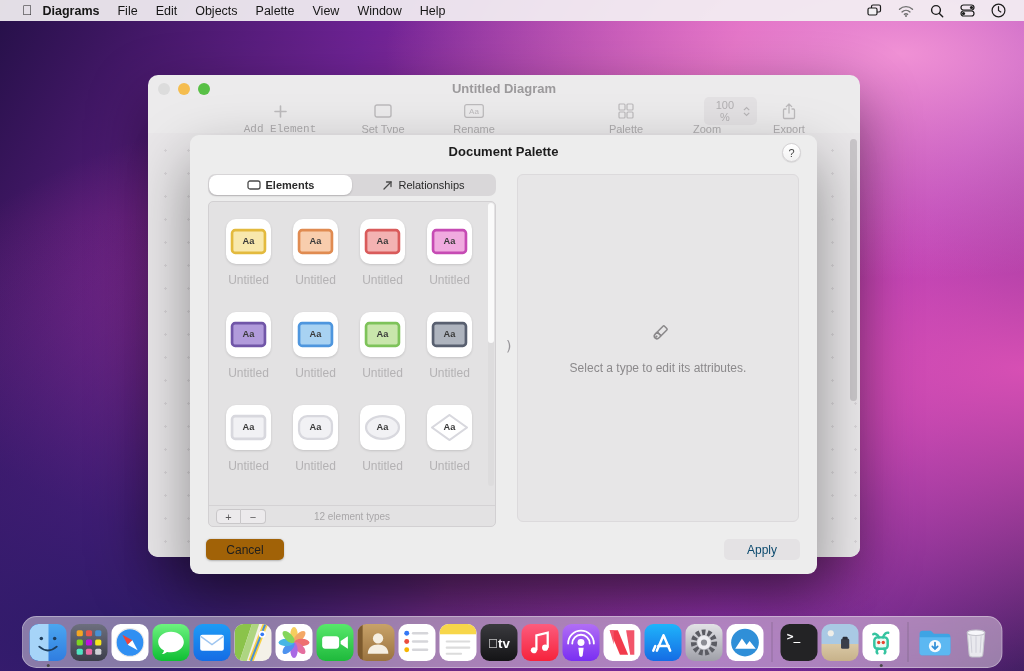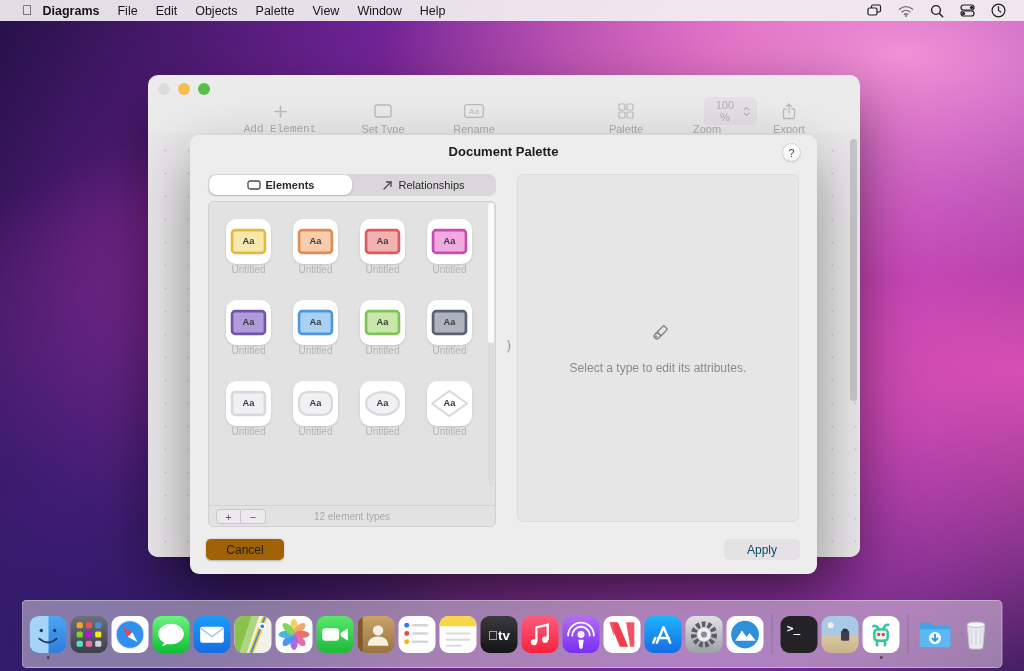--- a/index.html
+++ b/index.html
@@ -63,21 +63,21 @@
   .seg.selected { background:#ffffff; box-shadow:0 1px 2px rgba(0,0,0,.18); font-weight:bold; }
   .seg svg { display:block; }
 
   #list-box { position:absolute; left:18px; top:66px; width:288px; height:326px;
     background:#e3e2e3; border:1px solid #d2d0d2; border-radius:5px; overflow:hidden; }
   #swatch-grid { position:absolute; left:0; top:0; right:10px; display:grid;
     grid-template-columns:repeat(4,45px); gap:25px 22px; padding:17px 0 0 17px; }
   .cell { display:flex; flex-direction:column; align-items:center; }
   .card { width:45px; height:45px; background:#ffffff; border-radius:10px;
     box-shadow:0 1px 2.5px rgba(0,0,0,.14); display:flex; align-items:center; justify-content:center; }
-  .cell .clabel { margin-top:0; font-size:10px; color:#b4b2b4; }
+  .cell .clabel { margin-top:9px; font-size:12px; color:#b4b2b4; }
   #list-scroll { position:absolute; right:1px; top:1px; width:6px; height:283px;
     background:#dddcdd; border-radius:3px; }
   #list-thumb { position:absolute; right:1px; top:1px; width:6px; height:140px;
     background:#fafafa; border-radius:3px; }
   #list-footer { position:absolute; left:0; right:0; bottom:0; height:21px;
     border-top:1px solid #d4d2d4; }
   #pm-group { position:absolute; left:7px; top:3px; display:flex; }
   .pm-btn { width:25px; height:15px; border:1px solid #c9c7c9; background:#eceaec;
     font-size:11px; line-height:12px; color:#5a585a; display:flex; align-items:center; justify-content:center; }
   .pm-btn:first-child { border-radius:4px 0 0 4px; }
@@ -93,23 +93,23 @@
     display:flex; flex-direction:column; align-items:center; justify-content:center; gap:13px; }
   #empty-text { font-size:12px; color:#8b898b; }
 
   .dlg-btn { position:absolute; top:404px; height:21px; border-radius:5px; font-size:12px;
     display:flex; align-items:center; justify-content:center; }
   #cancel-btn { left:16px; width:78px; background:#a16207; color:#1f1f1f;
     box-shadow:0 .5px 2px rgba(0,0,0,.25); }
   #apply-btn { right:17px; width:76px; background:#e4e2e4; color:#0c4a6e; }
 
   
-  #dock { position:absolute; left:50%; transform:translateX(-50%); bottom:3px; height:68px;
+  #dock { position:absolute; left:50%; transform:translateX(-50%); bottom:3px; height:52px;
     background:rgba(244,240,244,.45); border:1px solid rgba(255,255,255,.35);
-    border-radius:5px; display:flex; align-items:center; padding:0 5px;
+    border-radius:15px; display:flex; align-items:center; padding:0 5px;
     backdrop-filter:blur(20px);margin-top:12px; }
   .dock-item { position:relative; width:41px; height:52px; display:flex;
     align-items:center; justify-content:center; }
   .dock-ico { width:37px; height:37px; border-radius:9px; overflow:hidden; position:relative; }
   .dock-ico svg { display:block; width:100%; height:100%; }
   .dock-sep { width:1px; height:40px; background:rgba(60,60,60,.25); margin:0 6px; }
   .run-dot { position:absolute; bottom:1px; left:50%; transform:translateX(-50%);
     width:3.5px; height:3.5px; border-radius:50%; background:#4a4a4a; }
 </style>
 </head>
@@ -174,20 +174,21 @@
     </span>
 </div>
 
 <div id="main-window">
   <div id="titlebar">
     <div class="lights">
       <div class="light close"></div>
       <div class="light min"></div>
       <div class="light max"></div>
     </div>
+    <div id="win-title">Untitled Diagram</div>
   </div>
   <div id="toolbar">
       <div class="tb-item" style="left:82px;font-family:Liberation Mono, monospace;">
         <div class="ticon">
           <svg width="15" height="15" viewBox="0 0 15 15">
             <path d="M7.5 2v11M2 7.5h11" stroke="#bcbabc" stroke-width="1.6" stroke-linecap="round"></path>
           </svg>
         </div>
         <div class="tlabel">Add Element</div>
       </div>

